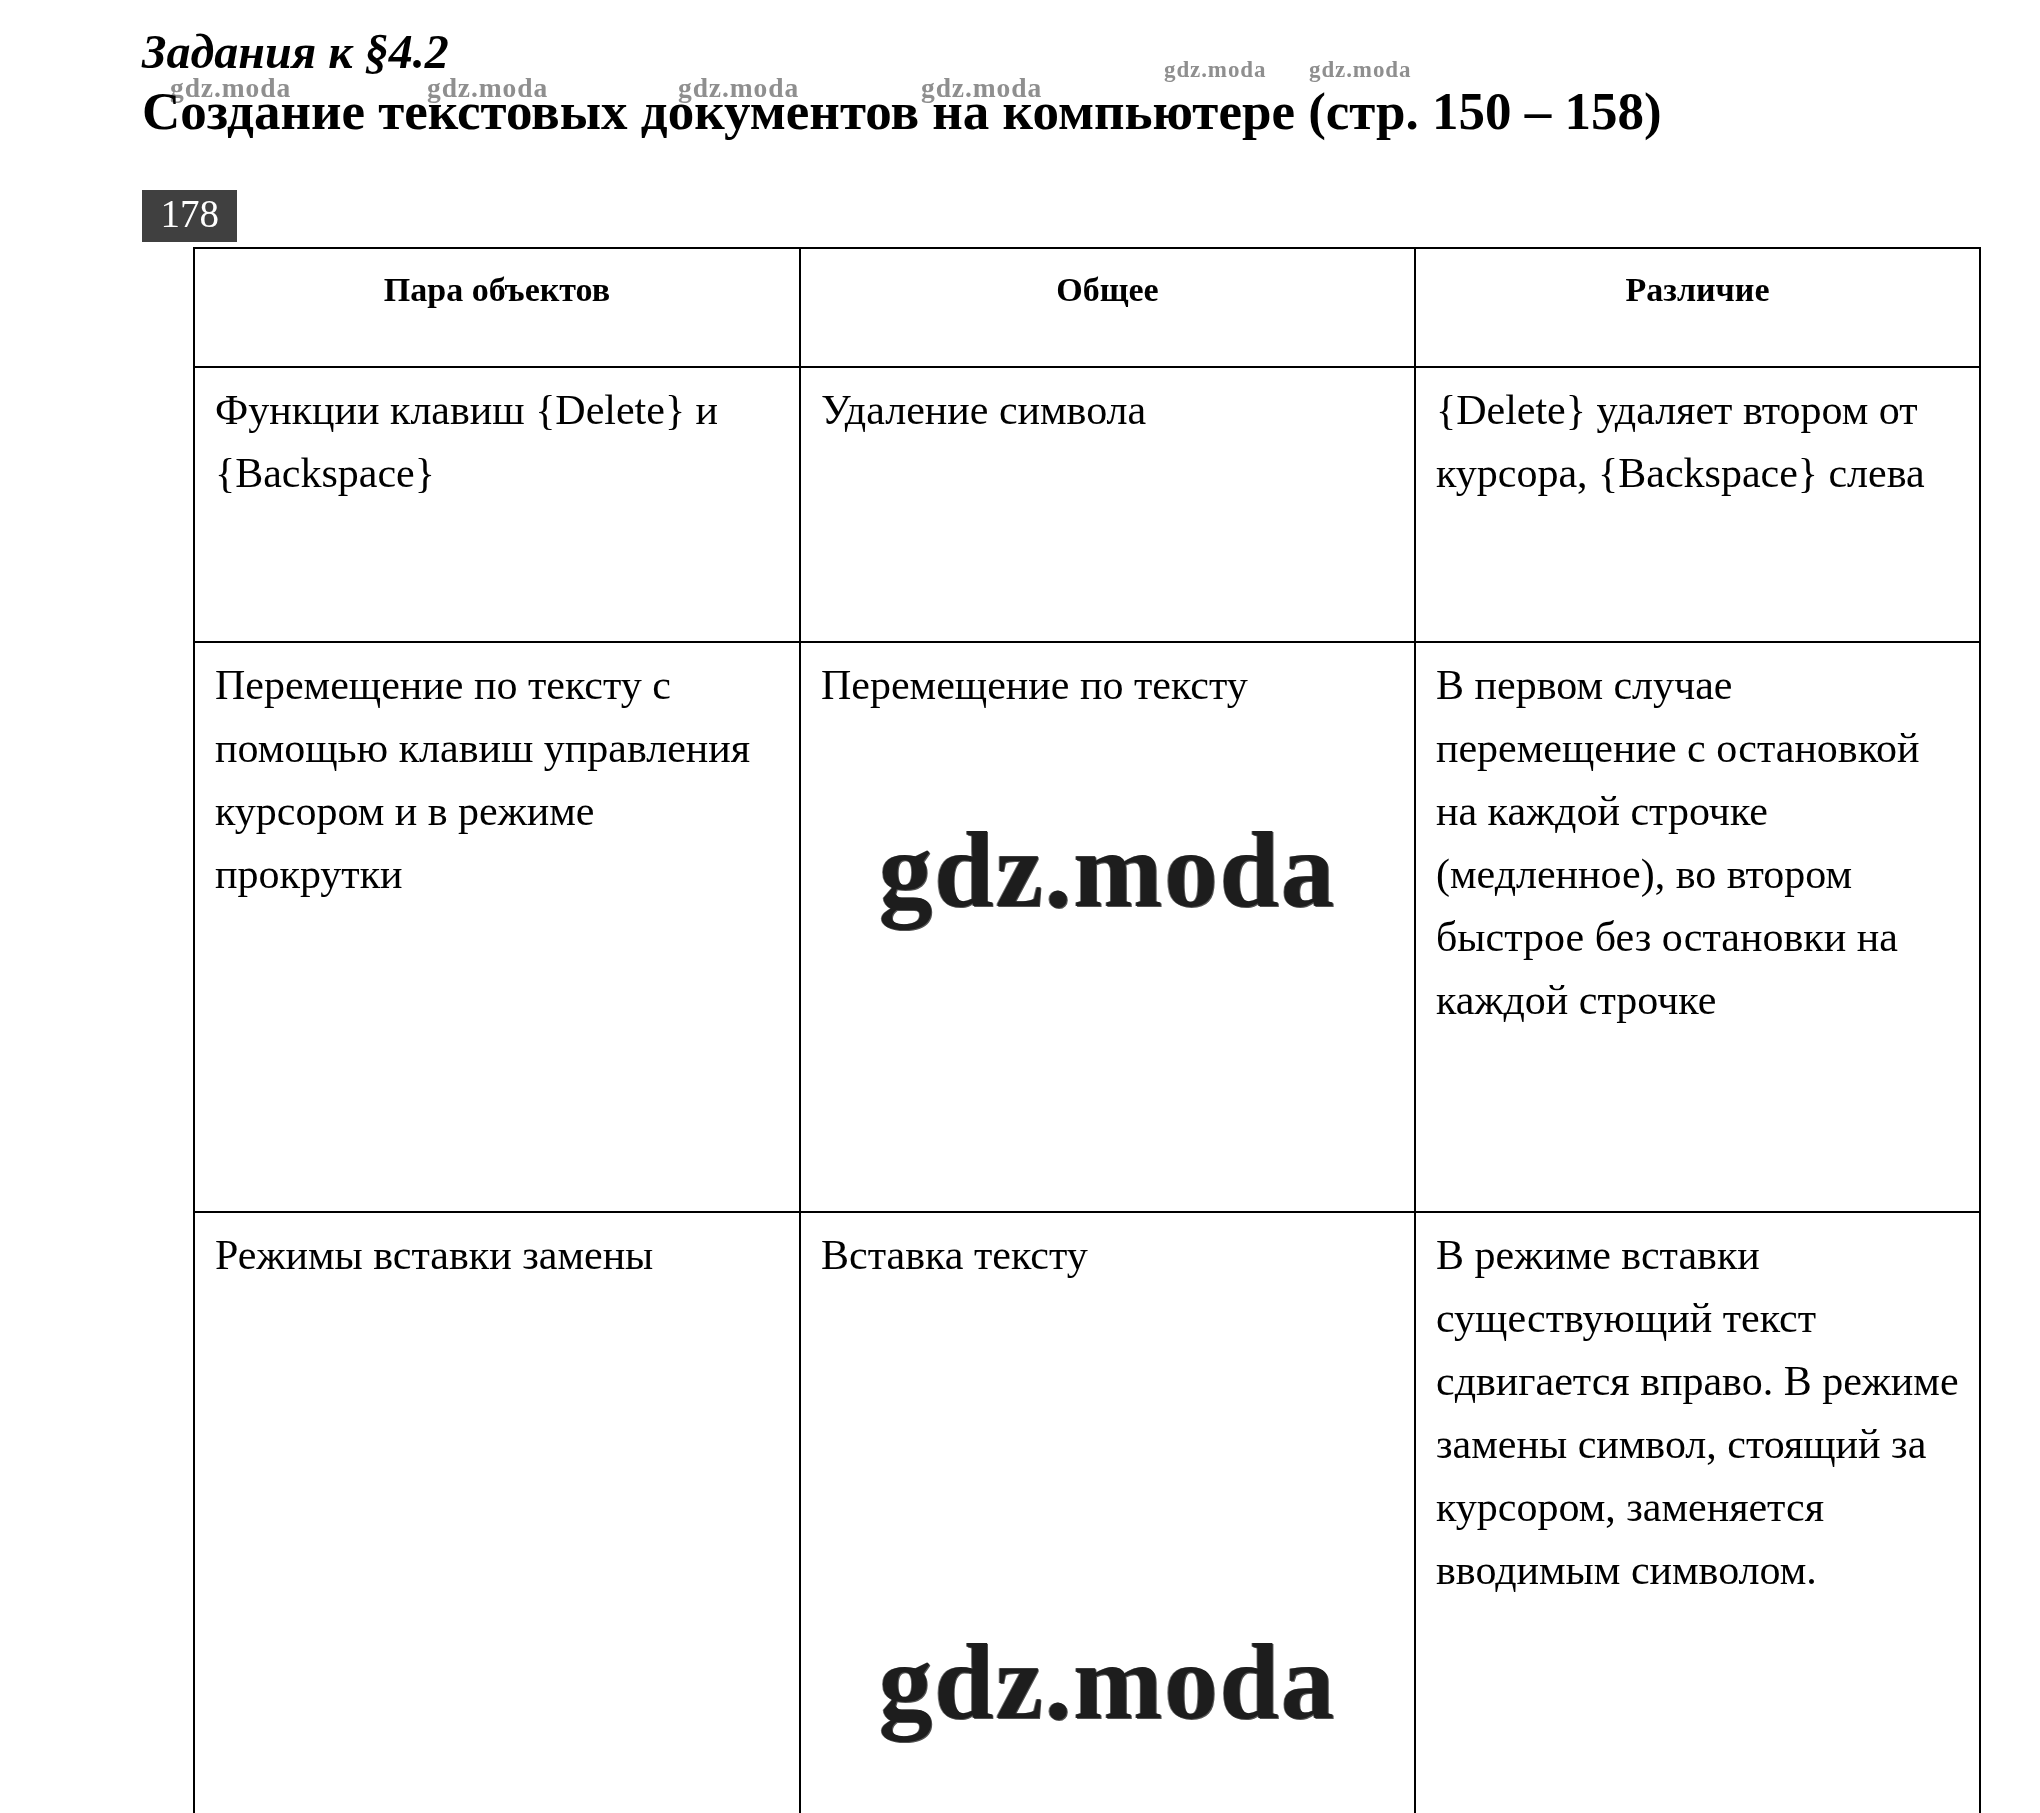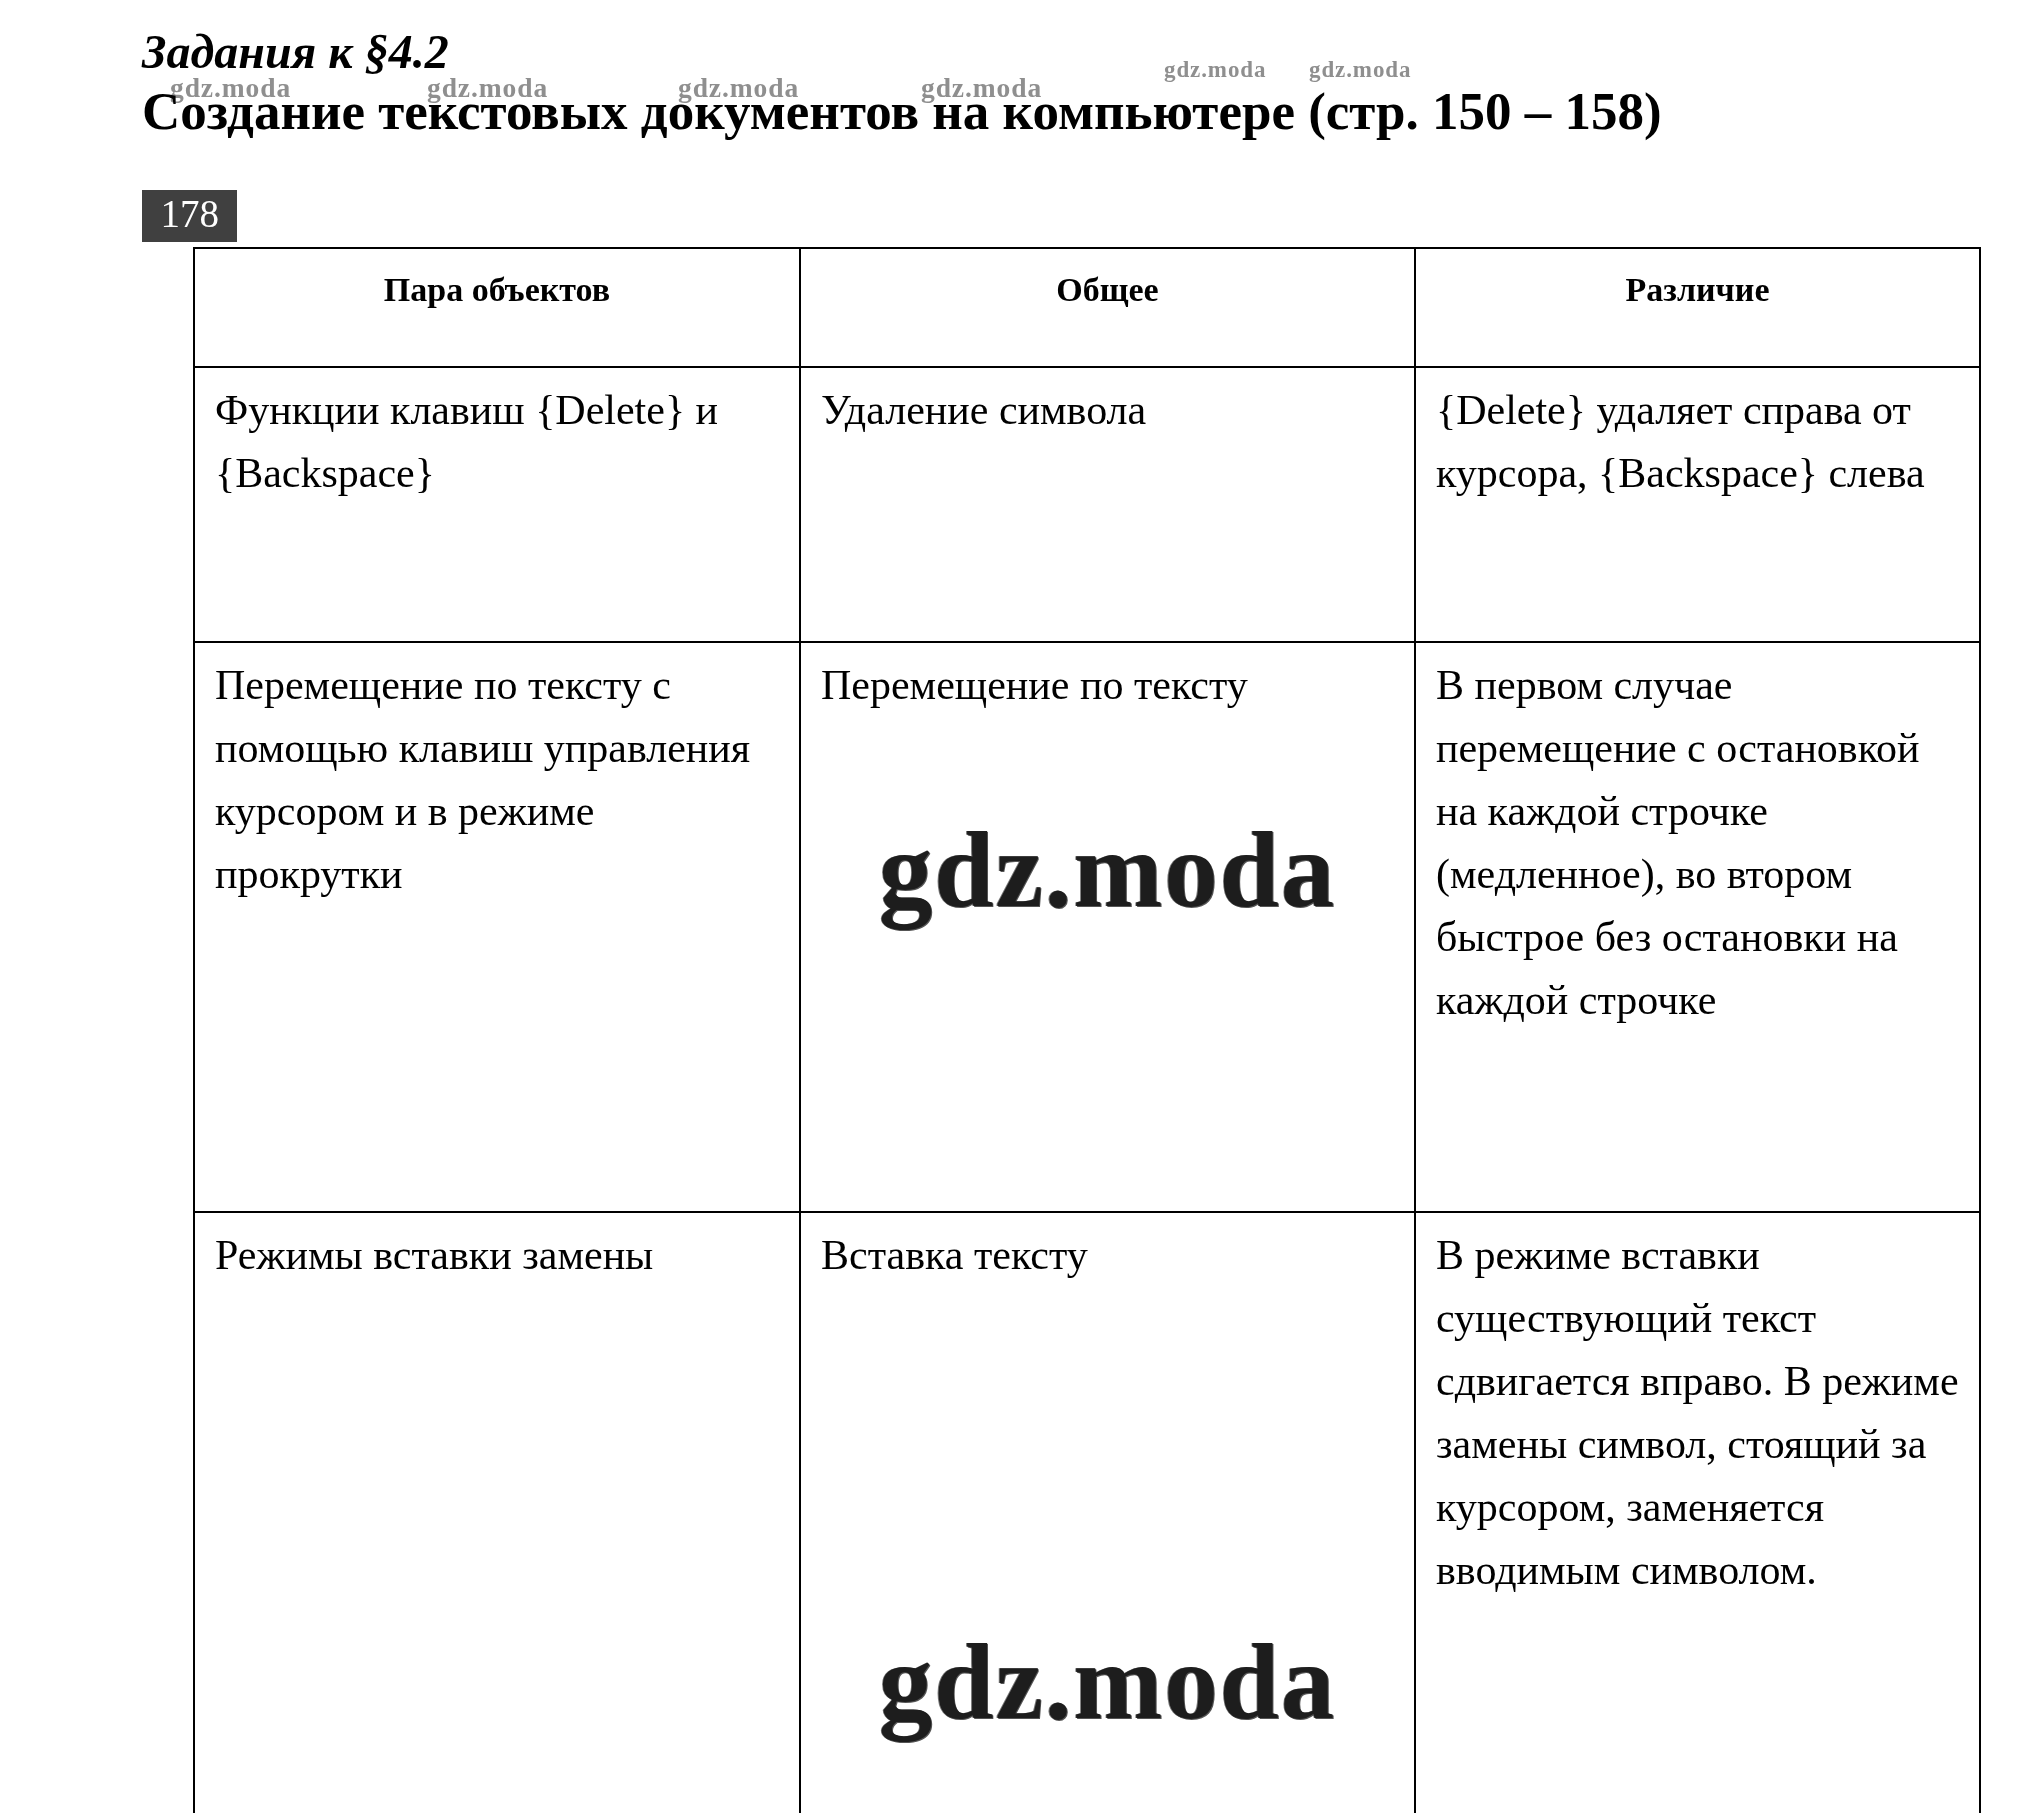--- a/index.html
+++ b/index.html
@@ -149,21 +149,21 @@
     </thead>
     <tbody>
       <tr class="r1">
         <td>
           <div>Функции клавиш {Delete} и {Backspace}</div>
         </td>
         <td>
           <div>Удаление символа</div>
         </td>
         <td>
-          <div>{Delete} удаляет справа от курсора, {Backspace} слева</div>
+          <div>{Delete} удаляет втором от курсора, {Backspace} слева</div>
         </td>
       </tr>
       <tr class="r2">
         <td>
           <div>Перемещение по тексту с помощью клавиш управления курсором и в режиме прокрутки</div>
         </td>
         <td class="has-wm">
           <div>Перемещение по тексту</div>
           <div class="wm-big mid">gdz.moda</div>
         </td>

